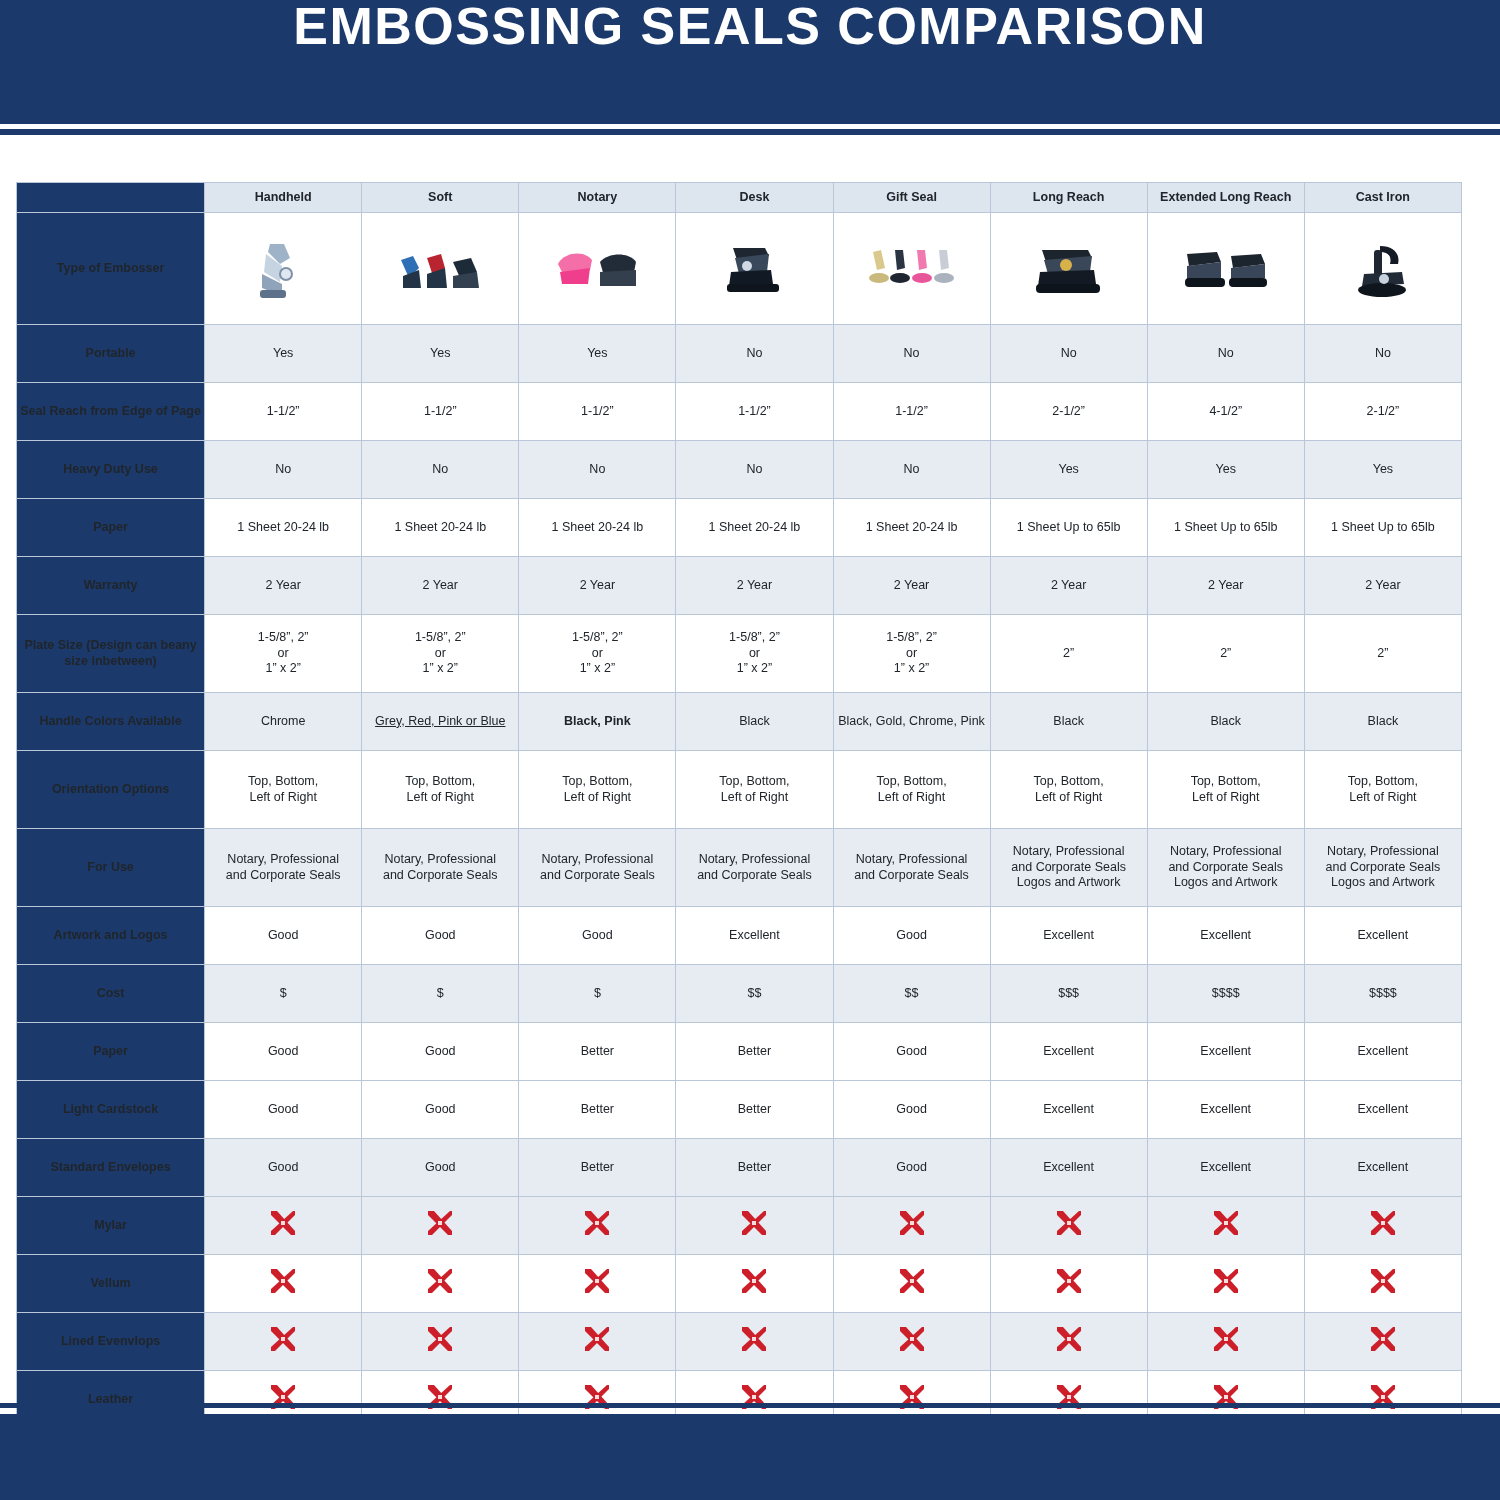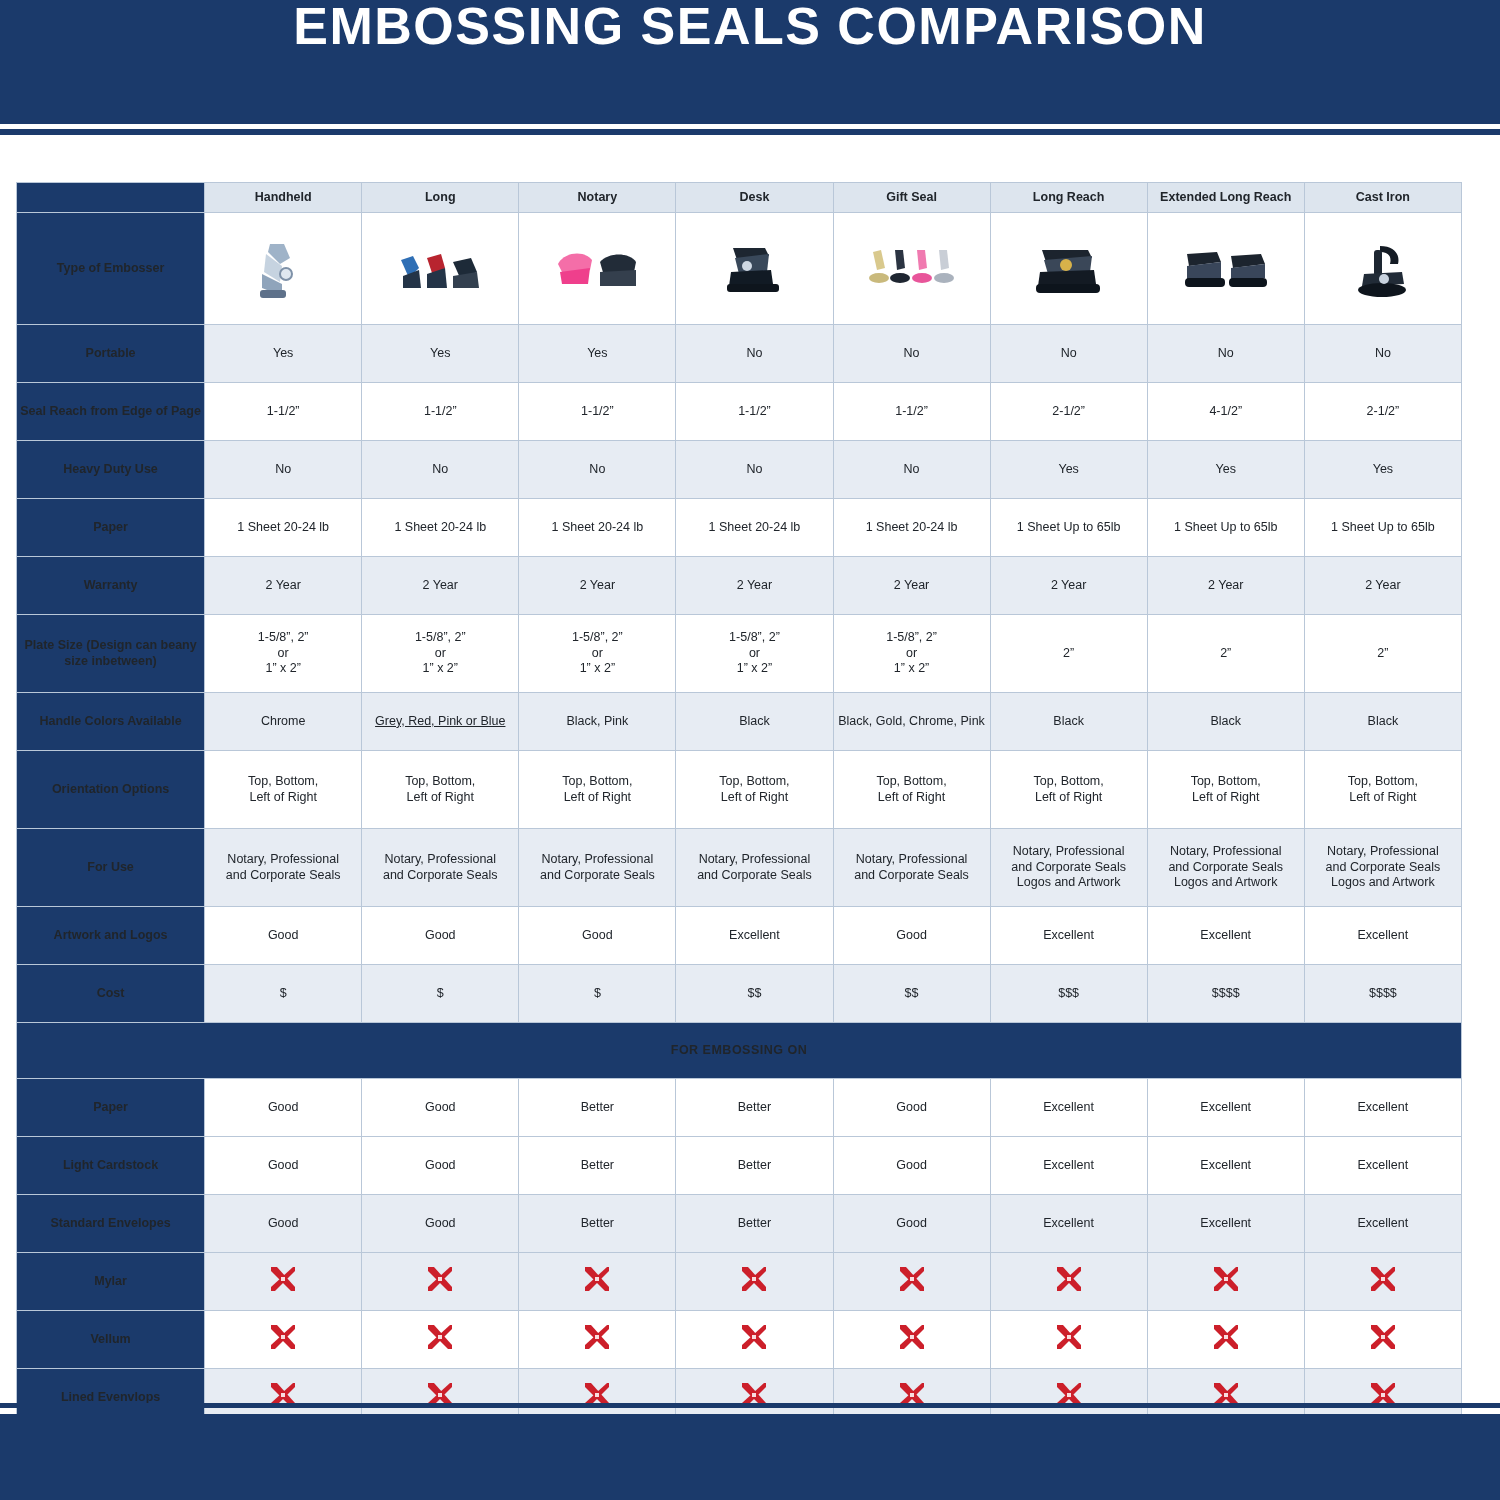--- a/index.html
+++ b/index.html
@@ -153,21 +153,21 @@
           <col class="datacol">
         <col class="datacol">
           <col class="datacol">
           <col class="datacol">
           <col class="datacol">
       </colgroup>
       <tbody id="tbody">
           <tr>
             <td class="corner-cell"></td>
             <th class="colhead">Handheld</th>
-            <th class="colhead">Long</th>
+            <th class="colhead">Soft</th>
             <th class="colhead">Notary</th>
             <th class="colhead">Desk</th>
             <th class="colhead">Gift Seal</th>
             <th class="colhead">Long Reach</th>
             <th class="colhead">Extended Long Reach</th>
             <th class="colhead">Cast Iron</th>
           </tr>
           <tr class="productrow">
             <td class="rowhead">Type of Embosser</td>
             <td class="plain">
@@ -352,21 +352,21 @@
 or
 1” x 2”</span></td>
             <td class="plain"><span style="white-space: pre-line;">2”</span></td>
             <td class="plain"><span style="white-space: pre-line;">2”</span></td>
             <td class="plain"><span style="white-space: pre-line;">2”</span></td>
           </tr>
           <tr class="normal">
             <td class="rowhead">Handle Colors Available</td>
             <td class="shaded"><span style="white-space: pre-line;">Chrome</span></td>
             <td class="shaded"><span style="white-space: pre-line; text-decoration: underline;">Grey, Red, Pink or Blue</span></td>
-            <td class="shaded"><span style="white-space: pre-line;">Black, Pink</span></td>
+            <td class="shaded"><span style="white-space: pre-line; font-weight: bold;">Black, Pink</span></td>
             <td class="shaded"><span style="white-space: pre-line;">Black</span></td>
             <td class="shaded"><span style="white-space: pre-line;">Black, Gold, Chrome, Pink</span></td>
             <td class="shaded"><span style="white-space: pre-line;">Black</span></td>
             <td class="shaded"><span style="white-space: pre-line;">Black</span></td>
             <td class="shaded"><span style="white-space: pre-line;">Black</span></td>
           </tr>
           <tr class="tallest">
             <td class="rowhead">Orientation Options</td>
             <td class="plain"><span style="white-space: pre-line;">Top, Bottom,
 Left of Right</span></td>
@@ -422,23 +422,20 @@
             <td class="rowhead">Cost</td>
             <td class="shaded"><span style="white-space: pre-line;">$</span></td>
             <td class="shaded"><span style="white-space: pre-line;">$</span></td>
             <td class="shaded"><span style="white-space: pre-line;">$</span></td>
             <td class="shaded"><span style="white-space: pre-line;">$$</span></td>
             <td class="shaded"><span style="white-space: pre-line;">$$</span></td>
             <td class="shaded"><span style="white-space: pre-line;">$$$</span></td>
             <td class="shaded"><span style="white-space: pre-line;">$$$$</span></td>
             <td class="shaded"><span style="white-space: pre-line;">$$$$</span></td>
           </tr>
-          <tr>
-            <td colspan="9" class="section-band">FOR EMBOSSING ON</td>
-          </tr>
           <tr class="normal">
             <td class="rowhead">Paper</td>
             <td class="plain"><span style="white-space: pre-line;">Good</span></td>
             <td class="plain"><span style="white-space: pre-line;">Good</span></td>
             <td class="plain"><span style="white-space: pre-line;">Better</span></td>
             <td class="plain"><span style="white-space: pre-line;">Better</span></td>
             <td class="plain"><span style="white-space: pre-line;">Good</span></td>
             <td class="plain"><span style="white-space: pre-line;">Excellent</span></td>
             <td class="plain"><span style="white-space: pre-line;">Excellent</span></td>
             <td class="plain"><span style="white-space: pre-line;">Excellent</span></td>

